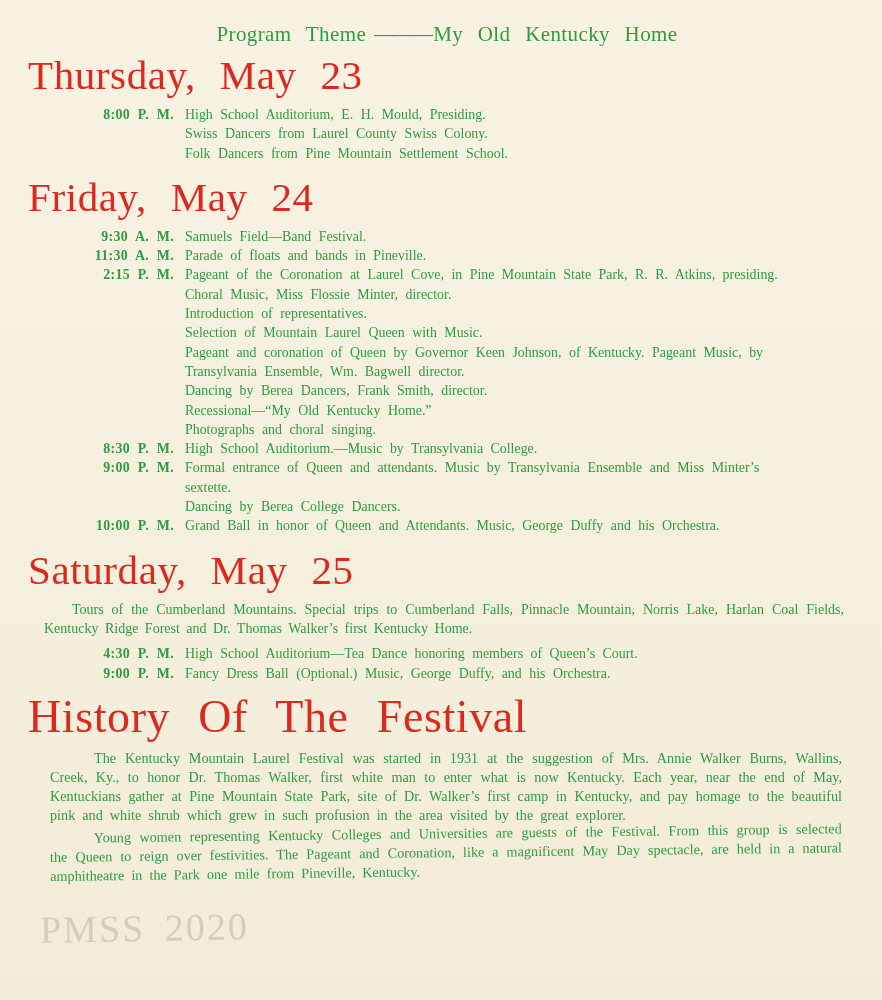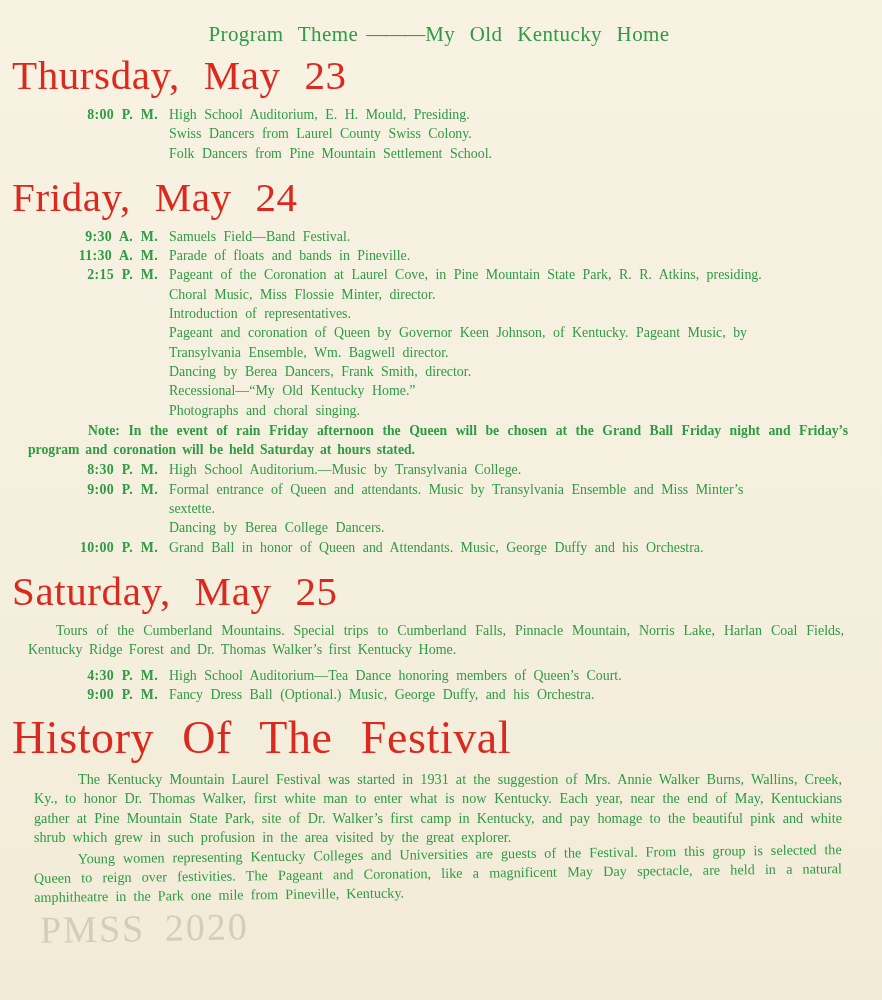--- a/index.html
+++ b/index.html
@@ -10,21 +10,21 @@
     width: 882px; height: 1000px;
     background: linear-gradient(180deg, #f7f2e2 0%, #f5efde 55%, #f2ebd7 100%);
     font-family: "Liberation Serif", "DejaVu Serif", serif;
     color: #2f9b45;
     position: relative;
     overflow: hidden;
   }
   .page {
     position: relative;
     z-index: 1;
-    padding: 20px 16px 0 12px;
+    padding: 20px 16px 0 28px;
   }
   .theme-line {
     text-align: center;
     font-size: 21px;
     color: #2f9b45;
     word-spacing: 9px;
     letter-spacing: 0.4px;
     margin: 2px 0 0 0;
     white-space: nowrap;
   }
@@ -159,20 +159,21 @@
       </div>
       <div class="sched-line">
         <span class="time"></span>
       </div>
       <div class="sched-line">
         <span class="time"></span>
         <span class="desc">Introduction of representatives.</span>
       </div>
       <div class="sched-line">
         <span class="time"></span>
+        <span class="desc">Selection of Mountain Laurel Queen with Music.</span>
       </div>
       <div class="sched-line">
         <span class="time"></span>
         <span class="desc">Pageant and coronation of Queen by Governor Keen Johnson, of Kentucky. Pageant Music, by</span>
       </div>
       <div class="sched-line">
         <span class="time"></span>
         <span class="desc">Transylvania Ensemble, Wm. Bagwell director.</span>
       </div>
       <div class="sched-line">
@@ -180,21 +181,20 @@
         <span class="desc">Dancing by Berea Dancers, Frank Smith, director.</span>
       </div>
       <div class="sched-line">
         <span class="time"></span>
         <span class="desc">Recessional—“My Old Kentucky Home.”</span>
       </div>
       <div class="sched-line">
         <span class="time"></span>
         <span class="desc">Photographs and choral singing.</span>
       </div>
-      <div class="note-para">Note: In the event of rain Friday afternoon the Queen will be chosen at the Grand Ball Friday night and Friday’s program and coronation will be held Saturday at hours stated.</div>
       <div class="sched-line">
         <span class="time">8:30 P. M.</span>
         <span class="desc">High School Auditorium.—Music by Transylvania College.</span>
       </div>
       <div class="sched-line">
         <span class="time">9:00 P. M.</span>
         <span class="desc">Formal entrance of Queen and attendants. Music by Transylvania Ensemble and Miss Minter’s</span>
       </div>
       <div class="sched-line">
         <span class="time"></span>

